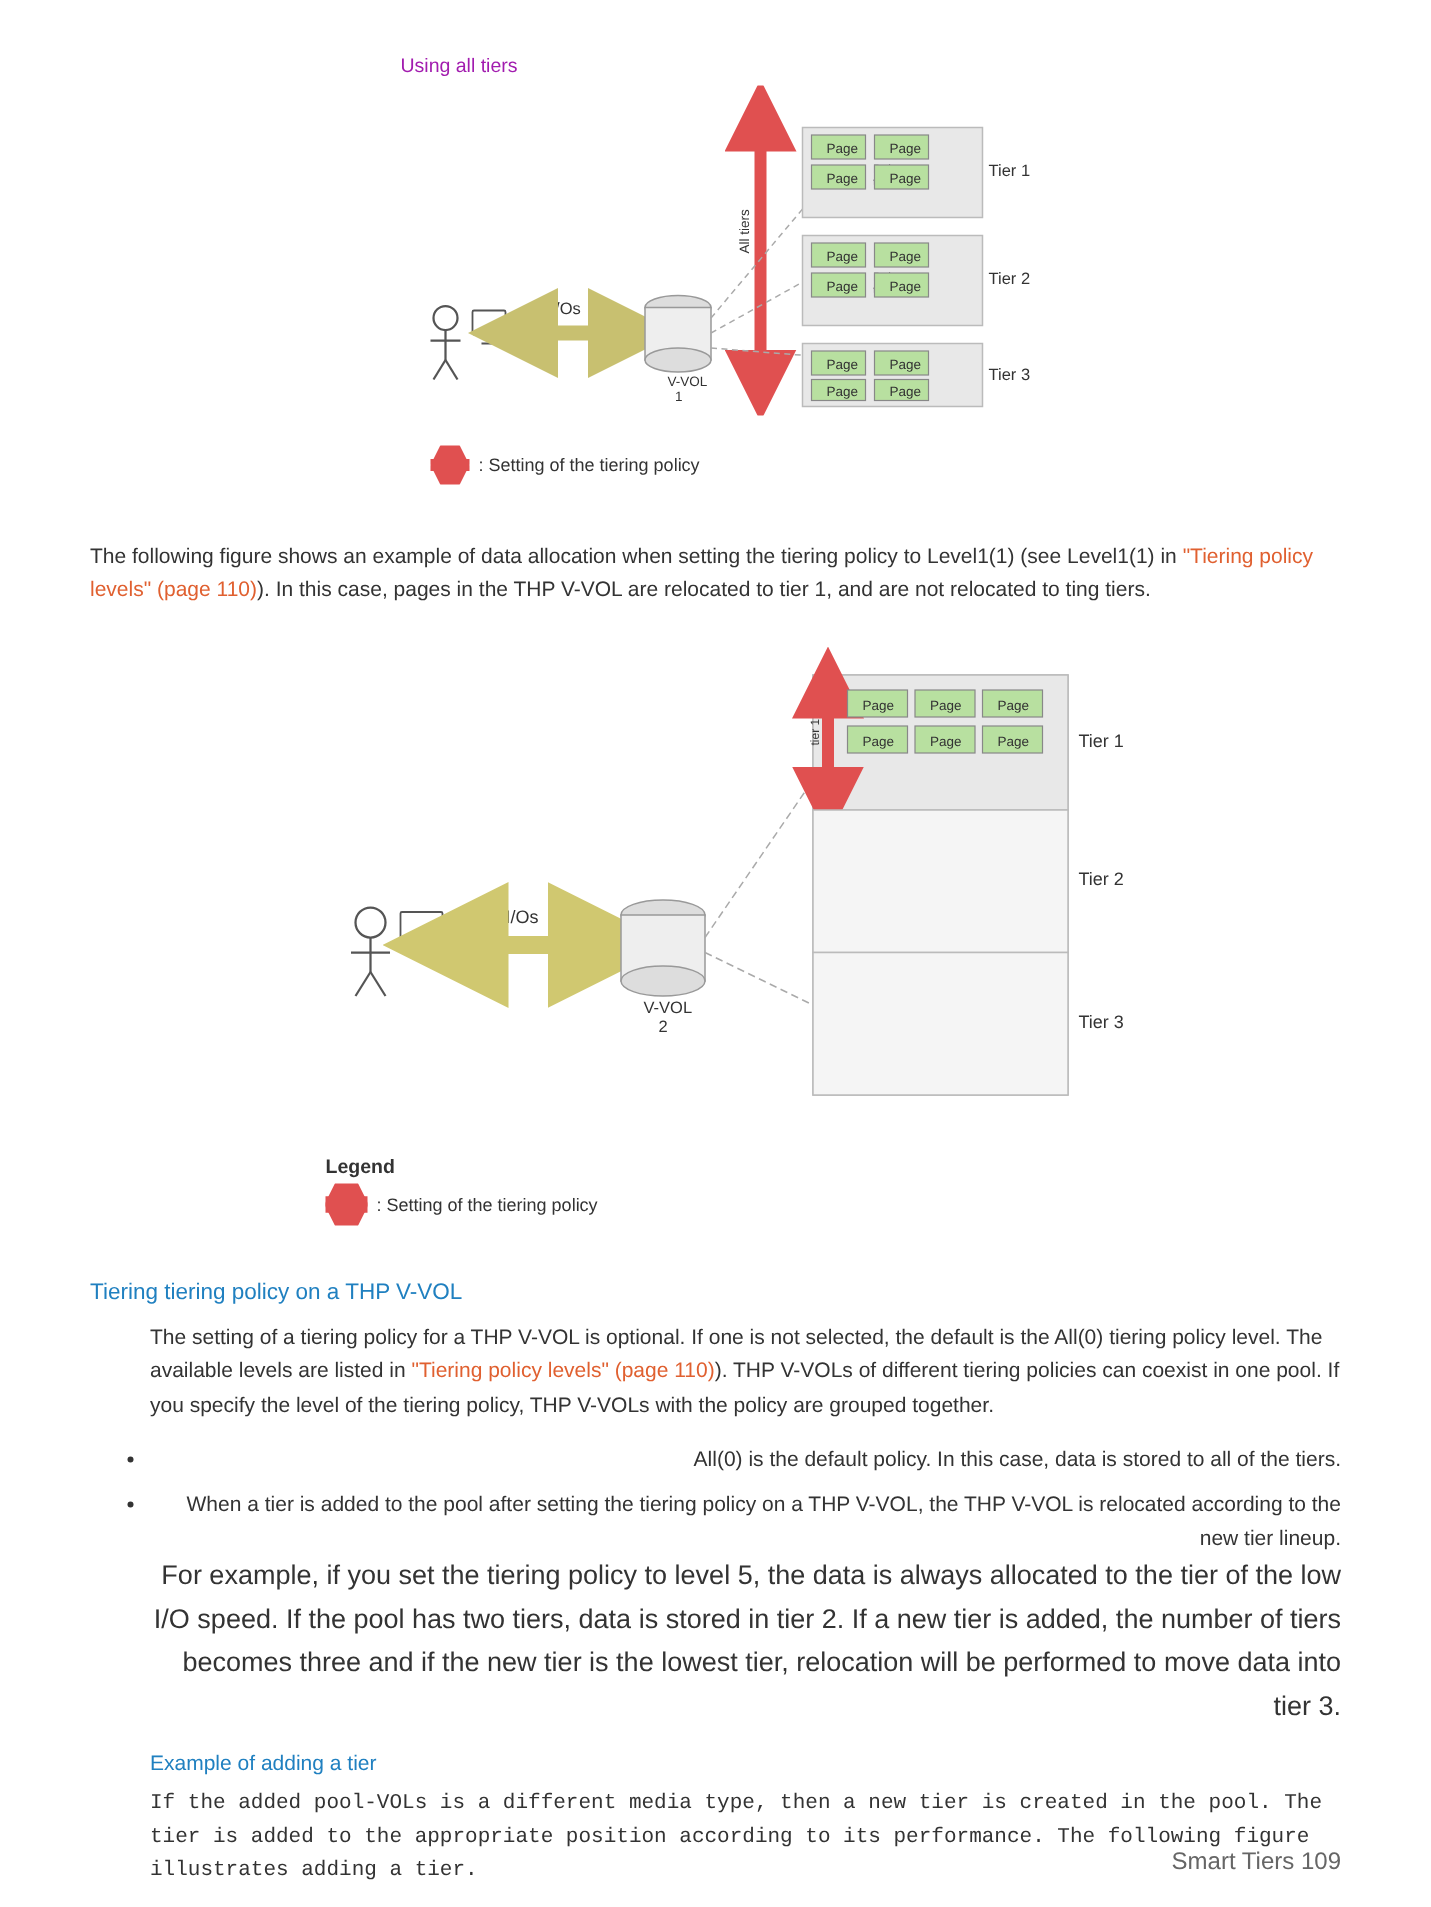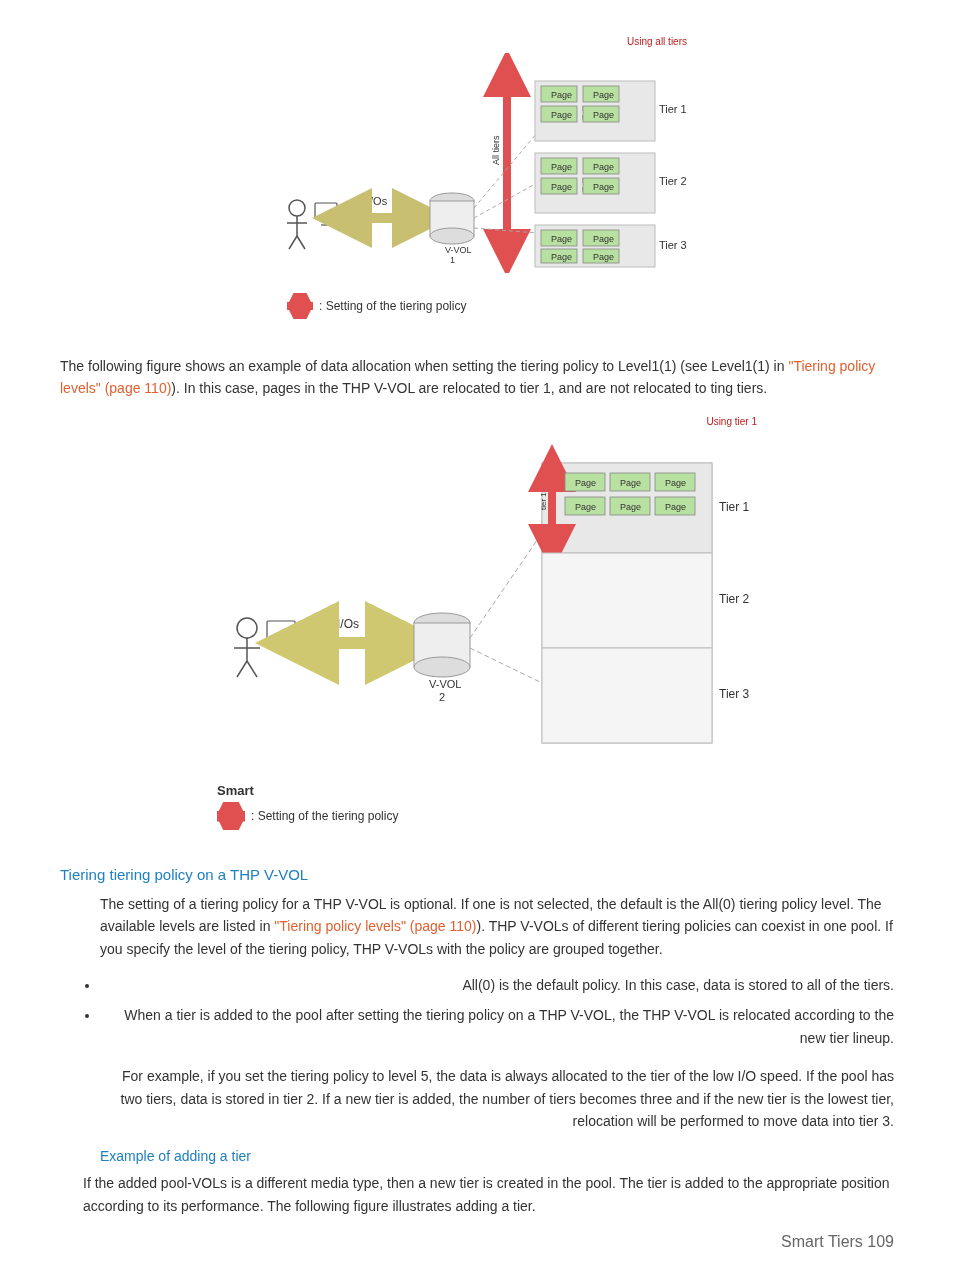--- a/index.html
+++ b/index.html
@@ -64,61 +64,62 @@
     }
     .bullet-list li {
       line-height: 1.6;
       font-size: 14px;
       margin-bottom: 8px;
       list-style-type: disc;
       text-align: right;
     }
     .sub-para {
       margin-left: 40px;
-      margin-top: 16px;
+      margin-top: 0;
       margin-bottom: 10px;
       line-height: 1.6;
-      font-size: 14px;
+      font-size: 18px;
     }
 
     
     .subsection-heading {
       color: #2080c0;
       font-size: 14px;
       font-weight: normal;
       margin: 16px 0 8px 40px;
     }
 
     .subsection-body {
-      margin-left: 23px;
+      margin-left: 40px;
       line-height: 1.6;
       font-size: 14px;
       margin-bottom: 10px;
+      font-family: Liberation Mono, monospace;
     }
 
     
     .page-footer {
       position: absolute;
       bottom: 20px;
       right: 60px;
       font-size: 16px;
       color: #666;
     }
 
     
     .svg-diagram {
       display: block;
       margin: 0 auto;
     }
 
     
     .diag-title {
-      text-align: right;
-      font-size: 10px;
-      color: #b91c1c;
+      text-align: left;
+      font-size: 13px;
+      color: #a21caf;
       margin-bottom: 6px;
     }
   </style>
 </head>
 <body>
 
 <div class="diagram-wrapper">
   <div>
     <div class="diag-title">Using all tiers</div>
     <svg class="svg-diagram" width="420" height="220" viewBox="0 0 420 220">
@@ -225,21 +226,20 @@
     </div>
   </div>
 </div>
 
 <p class="body-text">
   <span>The following figure shows an example of data allocation when setting the tiering policy to Level1(1) (see Level1(1) in </span><span class="link-text">"Tiering policy levels" (page 110)</span><span>). In this case, pages in the THP V-VOL are relocated to tier 1, and are not relocated to ting tiers.</span>
 </p>
 
 <div class="diagram-wrapper">
   <div>
-    <div class="diag-title">Using tier 1</div>
     <svg class="svg-diagram" width="560" height="330" viewBox="0 0 560 330">
 
       <circle cx="50" cy="195" r="10" fill="none" stroke="#555" stroke-width="1.5"></circle>
       <line x1="50" y1="205" x2="50" y2="228" stroke="#555" stroke-width="1.5"></line>
       <line x1="37" y1="215" x2="63" y2="215" stroke="#555" stroke-width="1.5"></line>
       <line x1="50" y1="228" x2="40" y2="244" stroke="#555" stroke-width="1.5"></line>
       <line x1="50" y1="228" x2="60" y2="244" stroke="#555" stroke-width="1.5"></line>
 
       <rect x="70" y="188" width="28" height="20" fill="none" stroke="#555" stroke-width="1.2" rx="1"></rect>
       <line x1="84" y1="208" x2="84" y2="216" stroke="#555" stroke-width="1.2"></line>
@@ -298,21 +298,21 @@
       <text x="522" y="78" font-size="12" fill="#333">Tier 1</text>
 
       <rect x="345" y="120" width="170" height="95" fill="#f5f5f5" stroke="#bbb" stroke-width="1"></rect>
       <text x="522" y="170" font-size="12" fill="#333">Tier 2</text>
 
       <rect x="345" y="215" width="170" height="95" fill="#f5f5f5" stroke="#bbb" stroke-width="1"></rect>
       <text x="522" y="265" font-size="12" fill="#333">Tier 3</text>
     </svg>
 
     <div class="legend-box" style="margin-left:20px;">
-      <div class="legend-title">Smart</div>
+      <div class="legend-title">Legend</div>
       <div class="legend-item">
         <svg width="28" height="28">
           <defs>
             <marker id="la2t" markerWidth="5" markerHeight="5" refX="2.5" refY="2.5" orient="auto">
               <path d="M0,0 L5,2.5 L0,5 Z" fill="#e05050"></path>
             </marker>
             <marker id="la2b" markerWidth="5" markerHeight="5" refX="2.5" refY="2.5" orient="auto-start-reverse">
               <path d="M0,0 L5,2.5 L0,5 Z" fill="#e05050"></path>
             </marker>
           </defs>

